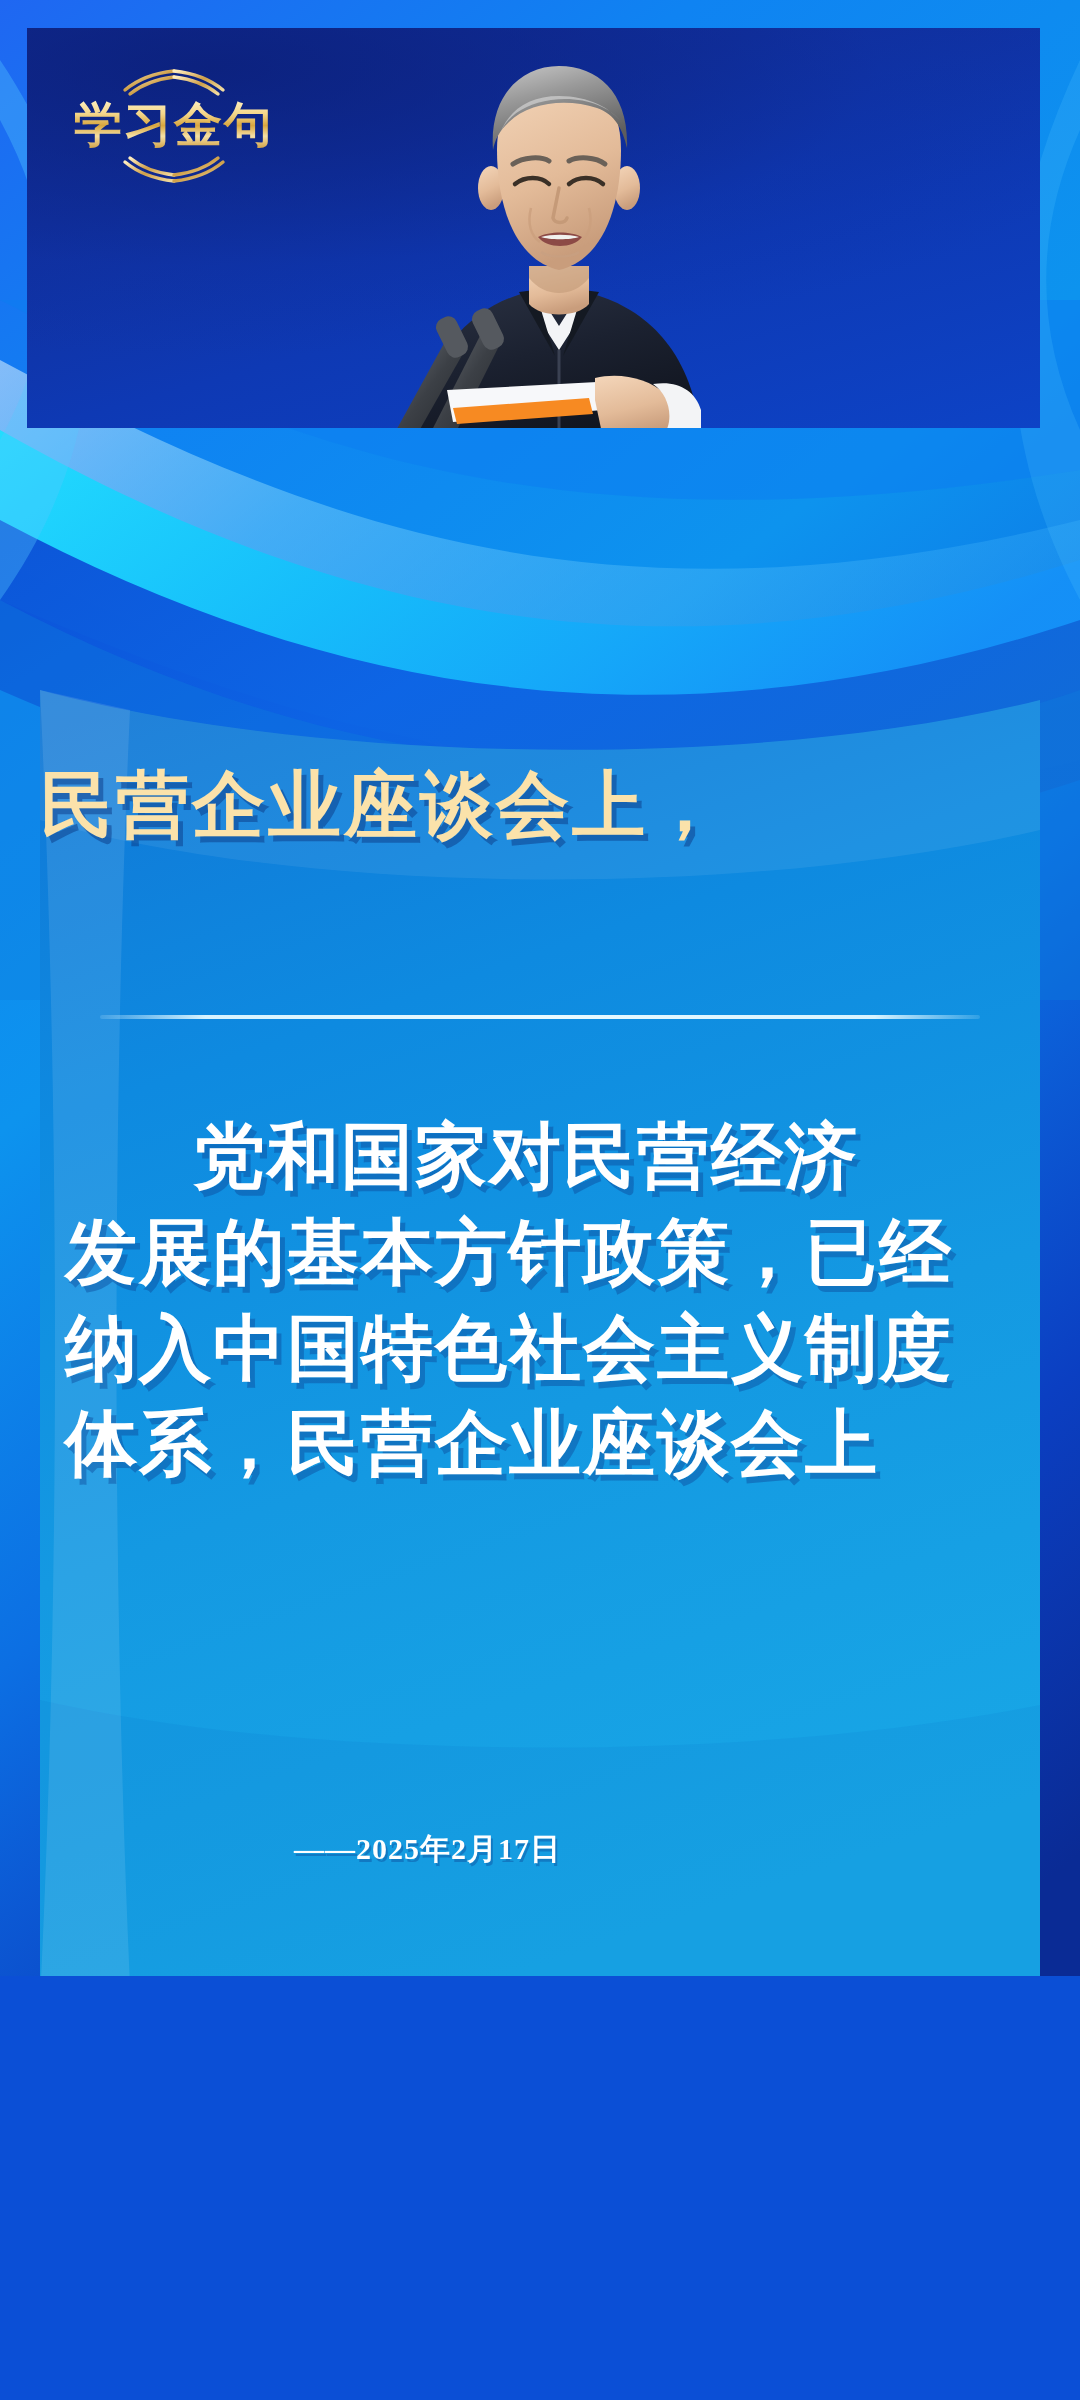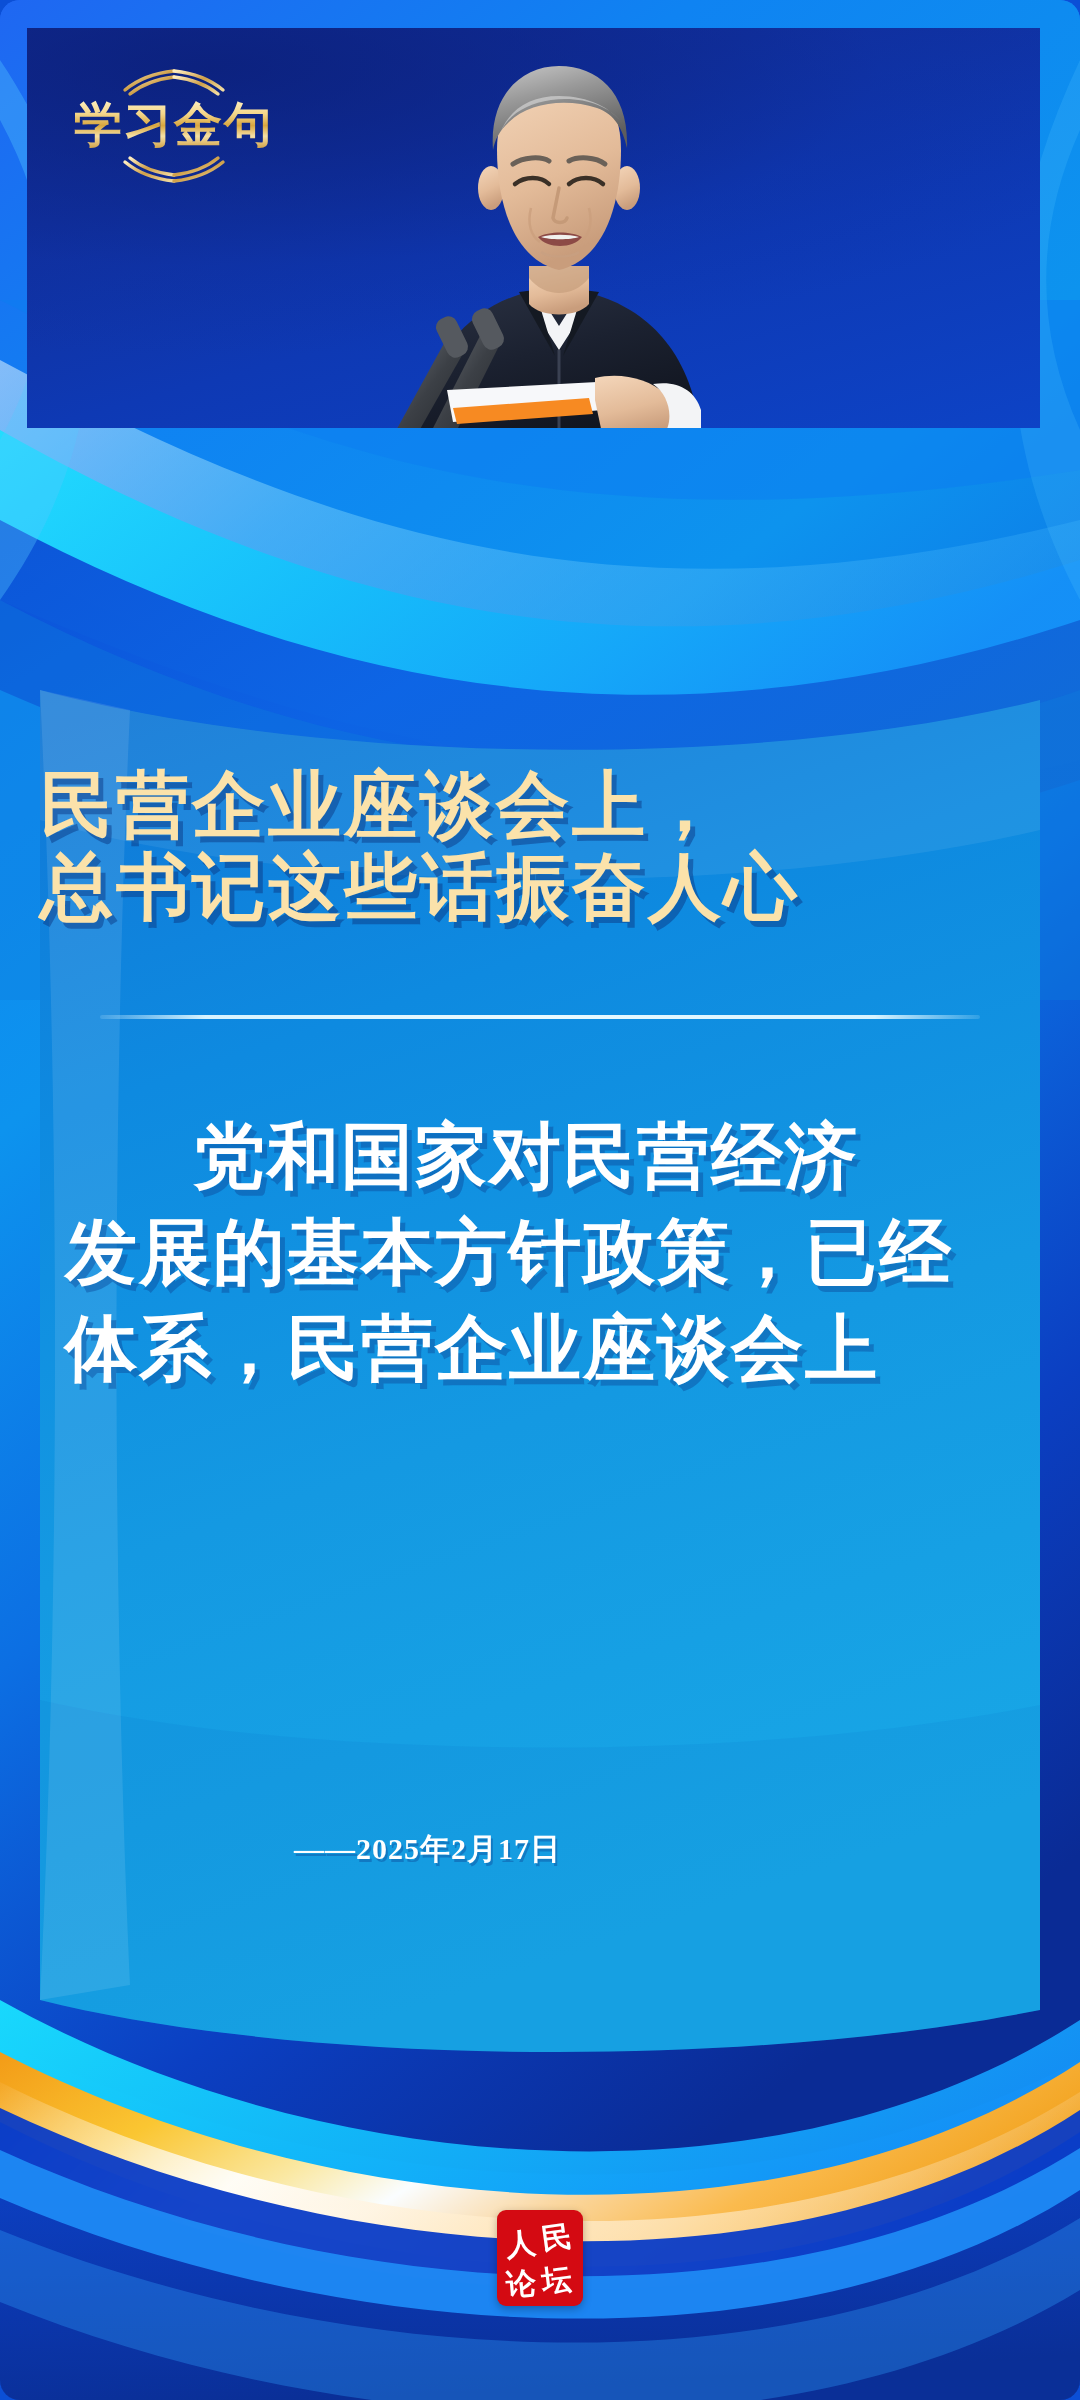--- a/index.html
+++ b/index.html
@@ -3,23 +3,22 @@
 <meta charset="utf-8">
 <title>学习金句</title>
 <style>
   html,body{margin:0;padding:0;}
   body{
     width:1080px;height:2400px;overflow:hidden;
     font-family:"Liberation Serif","DejaVu Serif",serif;
     background:#0b4fd6;
   }
   .poster{
-    position:relative;width:1080px;height:2400px;overflow:hidden;
+    position:relative;width:1080px;height:1976px;overflow:hidden;
     background:linear-gradient(160deg,#1d63ef 0%,#0f79f5 22%,#0a8ef0 45%,#0b6fe6 68%,#0b3fc4 88%,#0a2f9e 100%);
-    border-radius:20px;
   }
 
   
   .bg-svg{position:absolute;inset:0;width:1080px;height:2400px;}
 
   
   .top-panel{
     position:absolute;left:27px;top:28px;width:1013px;height:400px;
     background:linear-gradient(165deg,#132b8f 0%,#11309d 30%,#0e39b4 60%,#0d43c6 100%);
     overflow:hidden;
@@ -308,28 +307,28 @@
         <path d="M298,340 C322,334 352,340 368,356 C382,370 378,392 362,398 L306,400 L298,362 Z" fill="url(#skin2)"></path>
         <path d="M356,346 C380,342 398,352 404,372 L404,400 L364,400 C378,386 374,358 356,346 Z" fill="#f3f4f6"></path>
       </svg>
     </div>
   </div>
 
   <div class="mid-panel">
 
     <div class="title-wrap">
       <div class="title-line">民营企业座谈会上，</div>
-      <div class="title-line">总书记这些话振奋人心</div>
     </div>
 
     <div class="divider"></div>
 
     <div class="quote">
       <div class="q-line indent">党和国家对民营经济</div>
       <div class="q-line">发展的基本方针政策，已经</div>
+      <div class="q-line">纳入中国特色社会主义制度</div>
       <div class="q-line">体系，民营企业座谈会上</div>
     </div>
 
     <div class="attrib">
       <div class="attrib-date">——2025年2月17日</div>
     </div>
   </div>
 
   <div class="seal">
     <svg viewBox="0 0 86 96">

